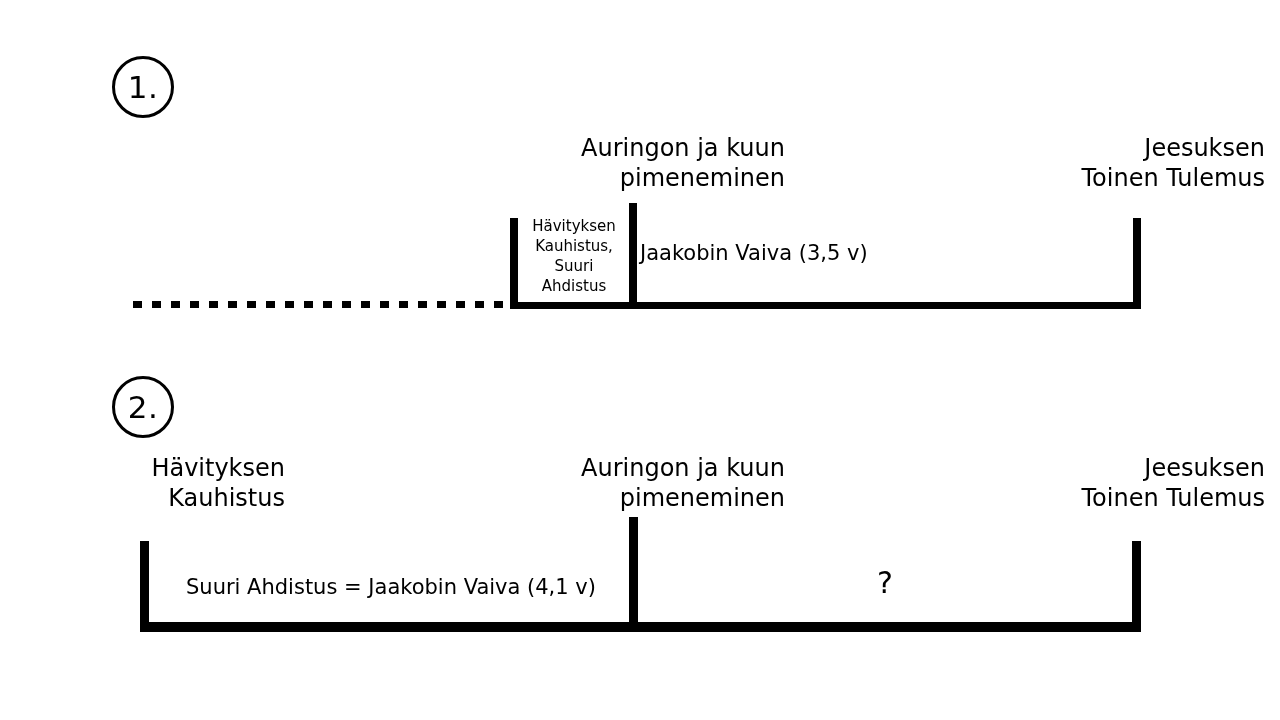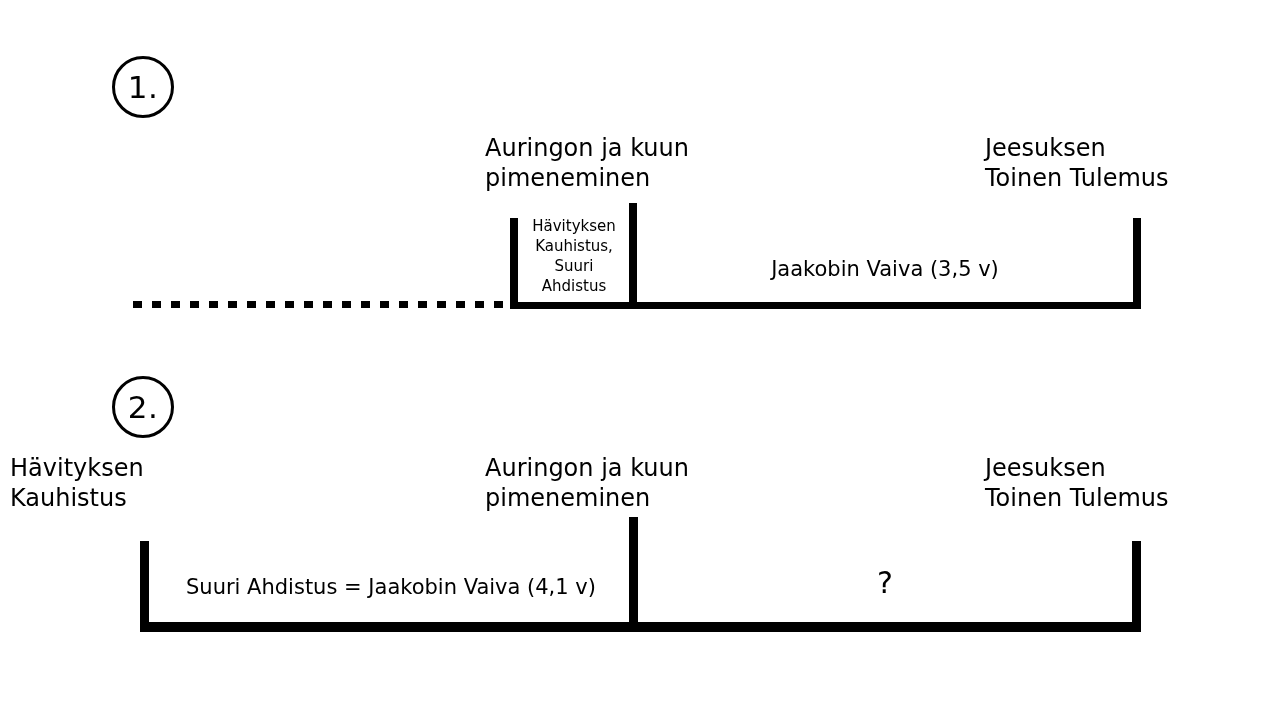--- a/index.html
+++ b/index.html
@@ -35,21 +35,21 @@
     font-size: 31px;
     line-height: 1;
     letter-spacing: 0.5px;
   }
   .badge-1 { left: 112px; top: 56px; }
   .badge-2 { left: 112px; top: 376px; }
 
   
   .event-caption {
     position: absolute;
-    text-align: left;
+    text-align: right;
     font-size: 24px;
     line-height: 30px;
     white-space: pre-line;
   }
 
   
   .cap1-mid  { left: 485px; top: 133px; width: 300px; }
   .cap1-end  { left: 985px; top: 133px; width: 280px; }
   
   .cap2-start{ left: 10px;  top: 453px; width: 275px; }
@@ -91,23 +91,22 @@
     top: 216px;
     width: 108px;
     text-align: center;
     font-size: 15px;
     line-height: 20px;
     white-space: pre-line;
   }
   .tl1-span-label {
     position: absolute;
     left: 640px;
-    top: 256px;
+    top: 240px;
     width: 490px;
-    text-align: center;
     font-size: 21px;
     line-height: 26px;
   }
 
   
   .tl2-axis  { left: 140px; top: 622px; width: 1001px; height: 10px; }
   .tl2-tick-a { left: 140px; top: 541px; height: 91px; width: 9px; }
   .tl2-tick-b { left: 629px; top: 517px; height: 115px; width: 9px; }
   .tl2-tick-c { left: 1132px; top: 541px; height: 91px; width: 9px; }
 

